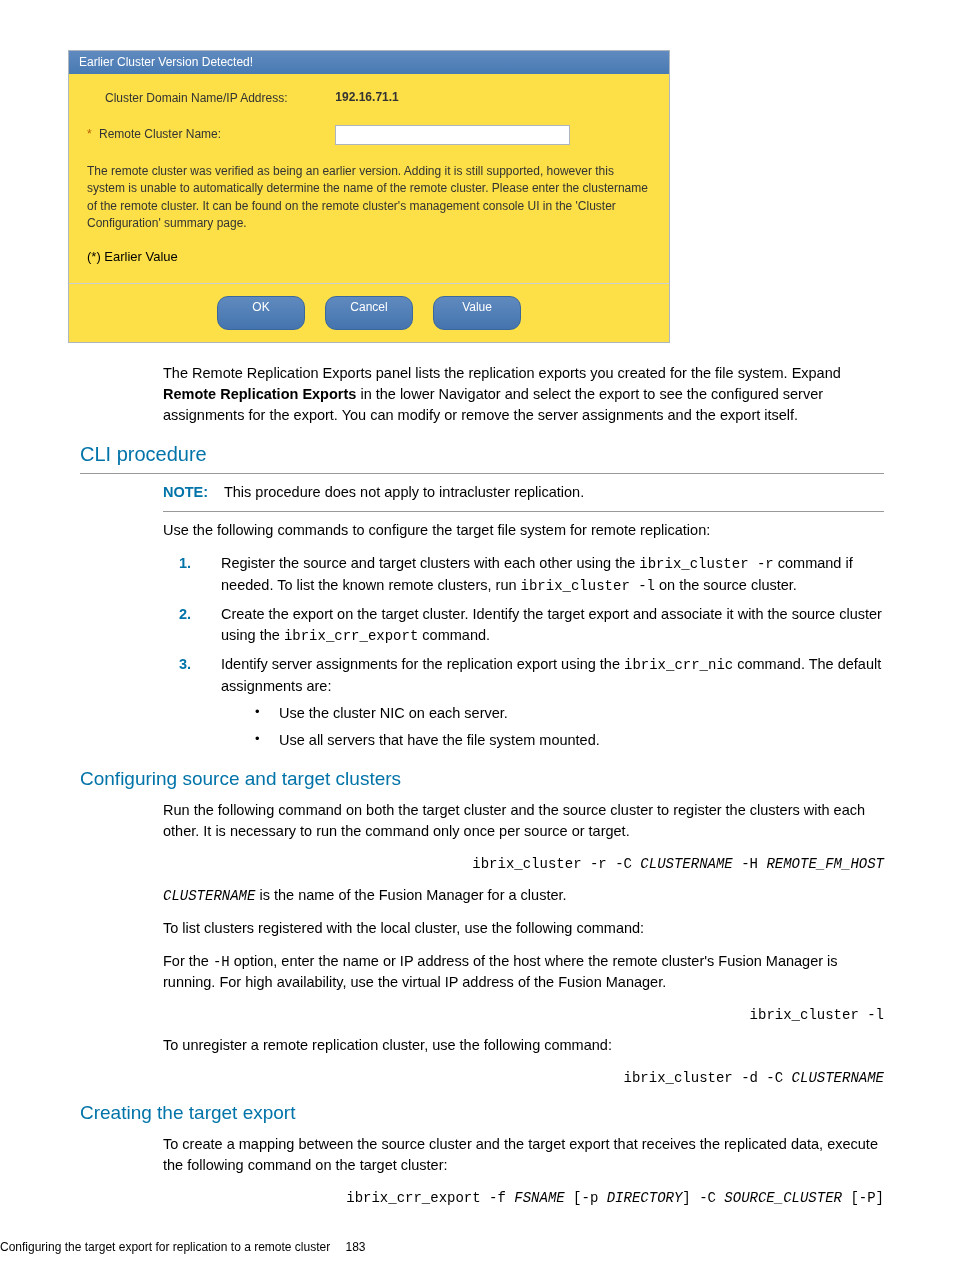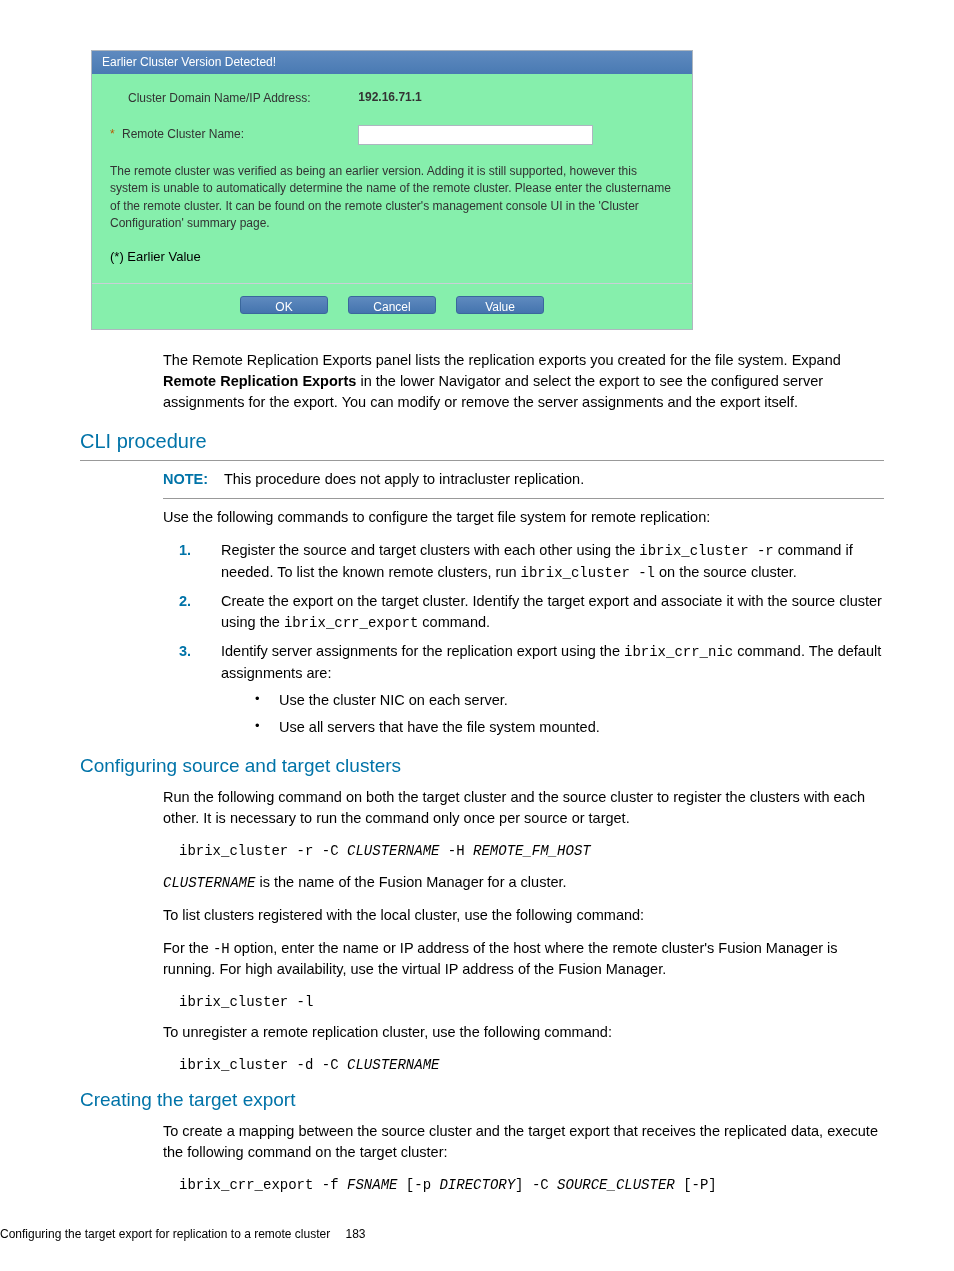--- a/index.html
+++ b/index.html
@@ -7,24 +7,24 @@
     font-family: Arial, Helvetica, sans-serif;
     background: #fff;
     width: 954px;
     margin: 0 auto;
     color: #000;
     font-size: 14.5px;
     line-height: 1.45;
   }
   .page { padding: 0 0 20px 0; }
   .dialog {
-    margin: 50px auto 20px 91px;
+    margin: 50px auto 20px 68px;
     width: 602px;
     border: 1px solid #aeb6bf;
-    background: #86efac;
+    background: #fde047;
   }
   .dialog-header {
     background: linear-gradient(#5f8abf, #497ab3);
     color: #fff;
     padding: 3px 10px;
     font-size: 12px;
   }
   .dialog-body {
     padding: 15px 18px 10px 18px;
     font-size: 12px;
@@ -48,26 +48,26 @@
   }
   .required-note { font-size: 13px; color: #000; margin-bottom: 6px; }
   .dialog-footer {
     border-top: 1px solid #c9cfd6;
     padding: 12px;
     text-align: center;
   }
   .d-btn {
     display: inline-block;
     width: 88px;
-    height: 18px;
+    height: 34px;
     line-height: 20px;
     color: #fff;
     background: linear-gradient(#5f8abf, #4474ae);
     border: 1px solid #3a679c;
-    border-radius: 3px;
+    border-radius: 11px;
     font-size: 12px;
     margin: 0 8px;
     text-align: center;
   }
   .body-text { margin: 0 70px 0 163px; }
   .para { margin-bottom: 12px; }
   h2.section {
     font-family: Arial, sans-serif;
     font-weight: normal;
     font-size: 20px;
@@ -84,21 +84,21 @@
   .ul li { position: relative; padding-left: 58px; margin-bottom: 6px; }
   .ul li::before { content: "•"; position: absolute; left: 34px; top: 0; font-size: 13px; }
   h3.subsection {
     font-family: Arial, sans-serif;
     font-weight: normal;
     font-size: 19px;
     color: #0073a8;
     margin: 10px 0 8px 80px;
   }
   .code { font-family: "Courier New", monospace; font-size: 14px; }
-  .cmdblock { font-family: "Courier New", monospace; font-size: 14px; margin: 6px 0 10px 16px; }
+  .cmdblock { font-family: "Courier New", monospace; font-size: 14px; margin: 6px 0 10px 16px; text-align: right; }
   .footer-line {
     font-size: 12px;
     margin: 30px 70px 0 0;
     color: #000;
   }
   .page-num { margin-left: 12px; }
   em { font-style: italic; }
 </style>
 </head>
 <body>

